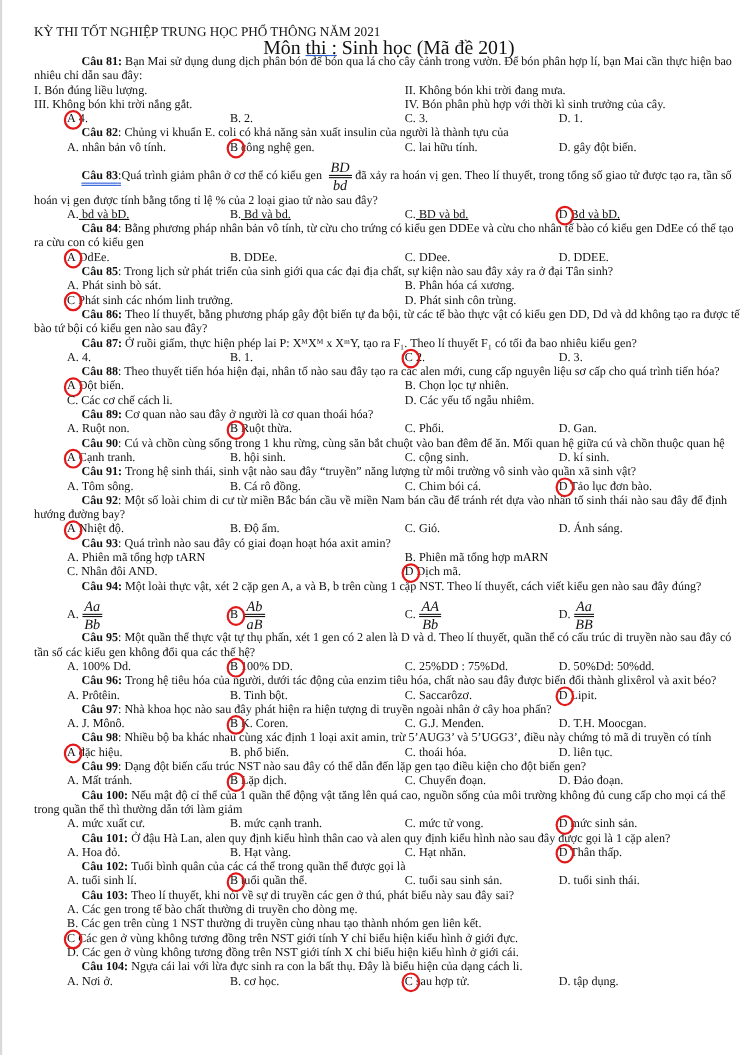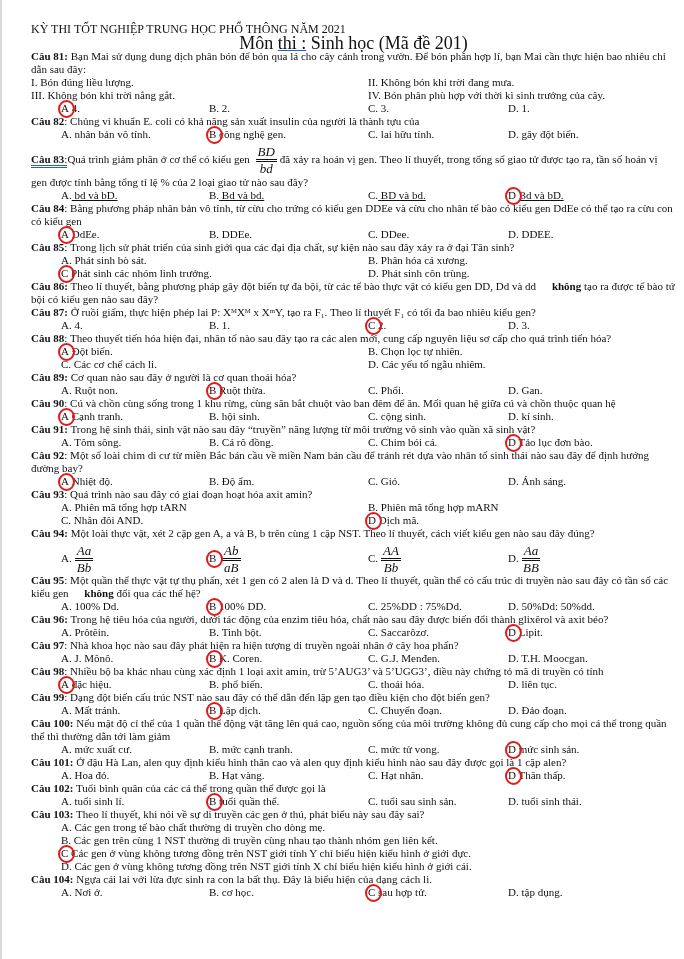--- a/index.html
+++ b/index.html
@@ -12,37 +12,37 @@
     line-height:13px;
     position:relative;
   }
   .page-edge { position:absolute; left:0; top:0; bottom:0; width:2px; background:#d9d9d9; }
   .page { position:absolute; left:31px; top:22px; width:645px; }
   .title { text-align:left; font-size:12px; line-height:14px; }
   .subtitle { text-align:center; font-size:18px; line-height:14px; }
   .ul-blue { text-decoration:underline; text-decoration-color:#2a5bd7; }
   .dbl-blue { border-bottom:3px double #2a5bd7; }
   .q { margin:0; }
-  .qhead { font-weight:bold; }
+  .qhead { font-weight:bold;margin-left:43px; }
   .row { display:flex; position:relative; height:13px;text-decoration:underline; }
   .opt { position:absolute; white-space:nowrap; }
   .c1 { left:30px; } .c2 { left:178px; } .c3 { left:337px; } .c4 { left:477px; }
   .h1 { left:30px; } .h2 { left:337px; }
   .stmt { padding-left:30px; }
   .circle {
     display:inline-block; position:relative;
   }
   .circle::after {
     content:""; position:absolute; left:-3px; top:-2px; width:13px; height:14px;
     border:2px solid #e0191b; border-radius:50%;
   }
   .frac { display:inline-flex; flex-direction:column; align-items:center; vertical-align:middle; font-style:italic; font-size:13px; line-height:14px; margin:0 3px; }
   .frac .num { border-bottom:3px double #111; padding:0 2px; }
   .u { text-decoration:underline; }
-  .b { font-weight:bold;margin-left:13px; }
+  .b { font-weight:normal; }
 </style>
 </head>
 <body>
 
 <div class="page-edge"></div>
 
 <div class="page">
   <div class="title">KỲ THI TỐT NGHIỆP TRUNG HỌC PHỔ THÔNG NĂM 2021</div>
   <div class="subtitle"><span>Môn </span><span class="ul-blue">thi :</span><span> Sinh học (Mã đề 201)</span></div>
 

